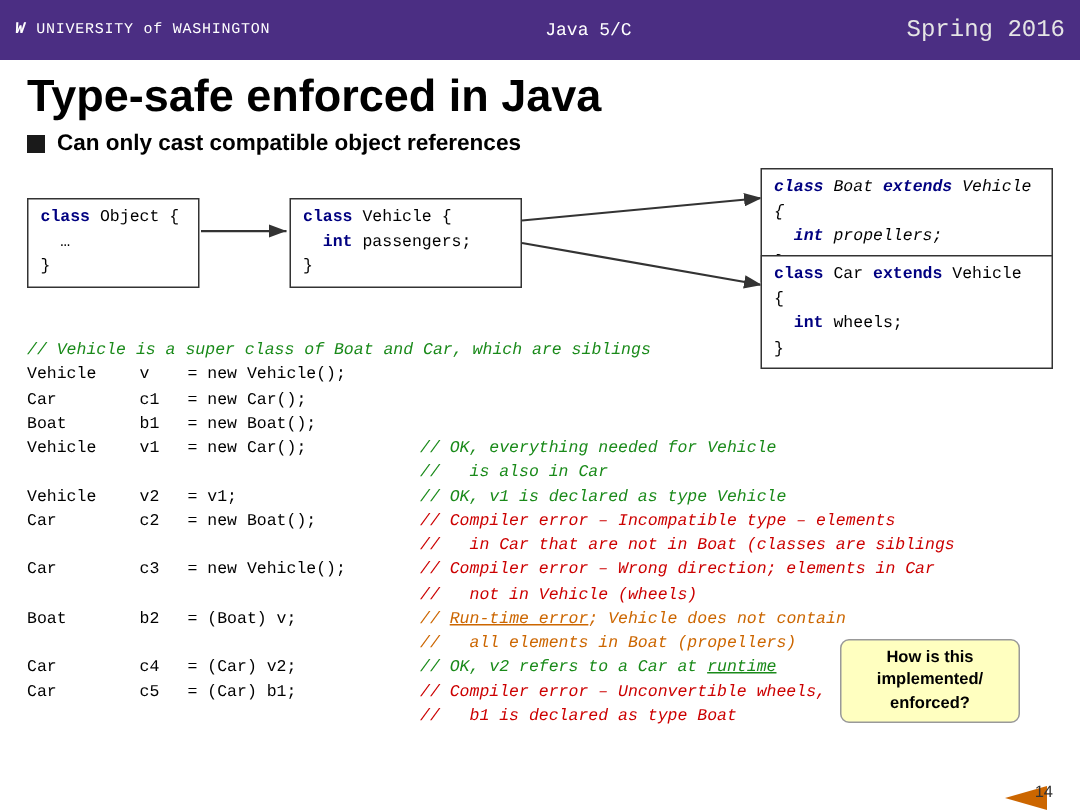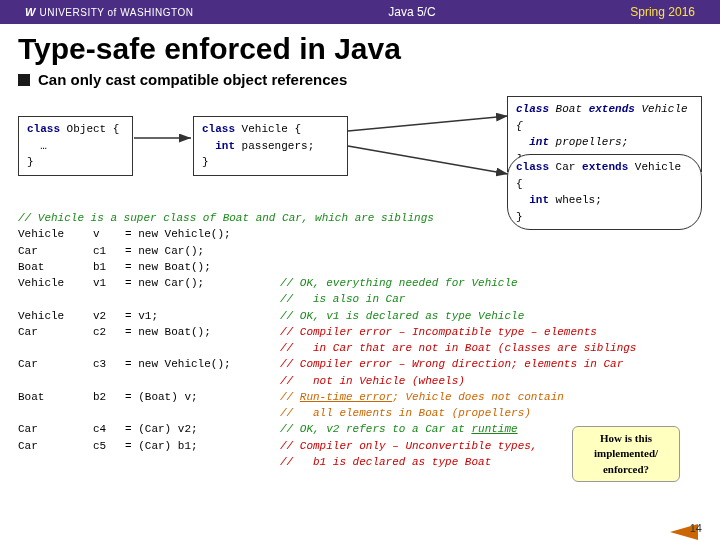--- a/index.html
+++ b/index.html
@@ -5,25 +5,26 @@
     * { margin: 0; padding: 0; box-sizing: border-box; }
     body {
       width: 720px;
       height: 540px;
       font-family: Arial, sans-serif;
       background: #fff;
       overflow: hidden;
     }
     #header {
       background: #4b2e83;
-      height: 24px;
+      height: 40px;
       display: flex;
       align-items: center;
-      padding: 0 25px;
+      padding: 0 10px;
       justify-content: space-between;
+      font-family: Liberation Mono, monospace;
     }
     #header-left {
       display: flex;
       align-items: center;
       gap: 6px;
     }
     #uw-logo {
       color: #fff;
       font-size: 11px;
       font-weight: bold;
@@ -33,22 +34,22 @@
     #uw-logo span {
       font-style: normal;
       font-size: 10px;
       font-weight: normal;
     }
     #header-title {
       color: #fff;
       font-size: 12px;
     }
     #header-right {
-      color: #fde047;
-      font-size: 12px;
+      color: #e5e5e5;
+      font-size: 16px;
     }
     #page-title-section {
       padding: 8px 18px 4px 18px;
     }
     #page-title {
       font-size: 30px;
       font-weight: bold;
       color: #000;
       line-height: 1.1;
     }
@@ -97,21 +98,20 @@
     #box-boat {
       right: 0;
       top: 0;
       width: 195px;
       font-style: italic;
     }
     #box-car {
       right: 0;
       top: 58px;
       width: 195px;
-      border-radius: 23px;
     }
     
     #code-section {
       padding: 2px 20px 0 18px;
       font-family: 'Courier New', monospace;
       font-size: 11px;
       line-height: 1.48;
       color: #000;
     }
     .code-line {
@@ -152,22 +152,21 @@
       right: 18px;
       bottom: 30px;
       background: #ffffc0;
       border: 1.5px solid #999;
       border-radius: 6px;
       padding: 4px 8px;
       font-size: 11px;
       font-weight: bold;
       text-align: center;
       line-height: 1.4;
-      width: 108px;
-      font-family: Liberation Serif, serif;
+      width: 120px;
     }
     #slide-num {
       position: absolute;
       bottom: 8px;
       right: 18px;
       font-size: 13px;
       color: #333;
     }
     
     #diagram-svg {
@@ -273,21 +272,21 @@
   <div class="code-line">
     <span class="code-col1">Boat    </span><span class="code-col2">b2 </span><span class="code-col3">= (Boat) v;      </span><span class="code-comment-orange">// <span style="text-decoration:underline;">Run-time error</span>; Vehicle does not contain</span>
   </div>
   <div class="code-line">
     <span style="width:262px;display:inline-block;"></span><span class="code-comment-orange">//   all elements in Boat (propellers)</span>
   </div>
   <div class="code-line">
     <span class="code-col1">Car     </span><span class="code-col2">c4 </span><span class="code-col3">= (Car) v2;      </span><span class="code-comment">// OK, v2 refers to a Car at <span style="text-decoration:underline;">runtime</span></span>
   </div>
   <div class="code-line">
-    <span class="code-col1">Car     </span><span class="code-col2">c5 </span><span class="code-col3">= (Car) b1;      </span><span class="code-red">// Compiler only – Unconvertible types,</span>
+    <span class="code-col1">Car     </span><span class="code-col2">c5 </span><span class="code-col3">= (Car) b1;      </span><span class="code-red">// Compiler error – Unconvertible wheels,</span>
   </div>
   <div class="code-line">
     <span style="width:262px;display:inline-block;"></span><span class="code-red">//   b1 is declared as type Boat</span>
   </div>
 </div>
 
 <div style="position:fixed; right:22px; bottom:28px;">
   <div id="callout">
     <span style="white-space:pre-line;">How is this
 implemented/

